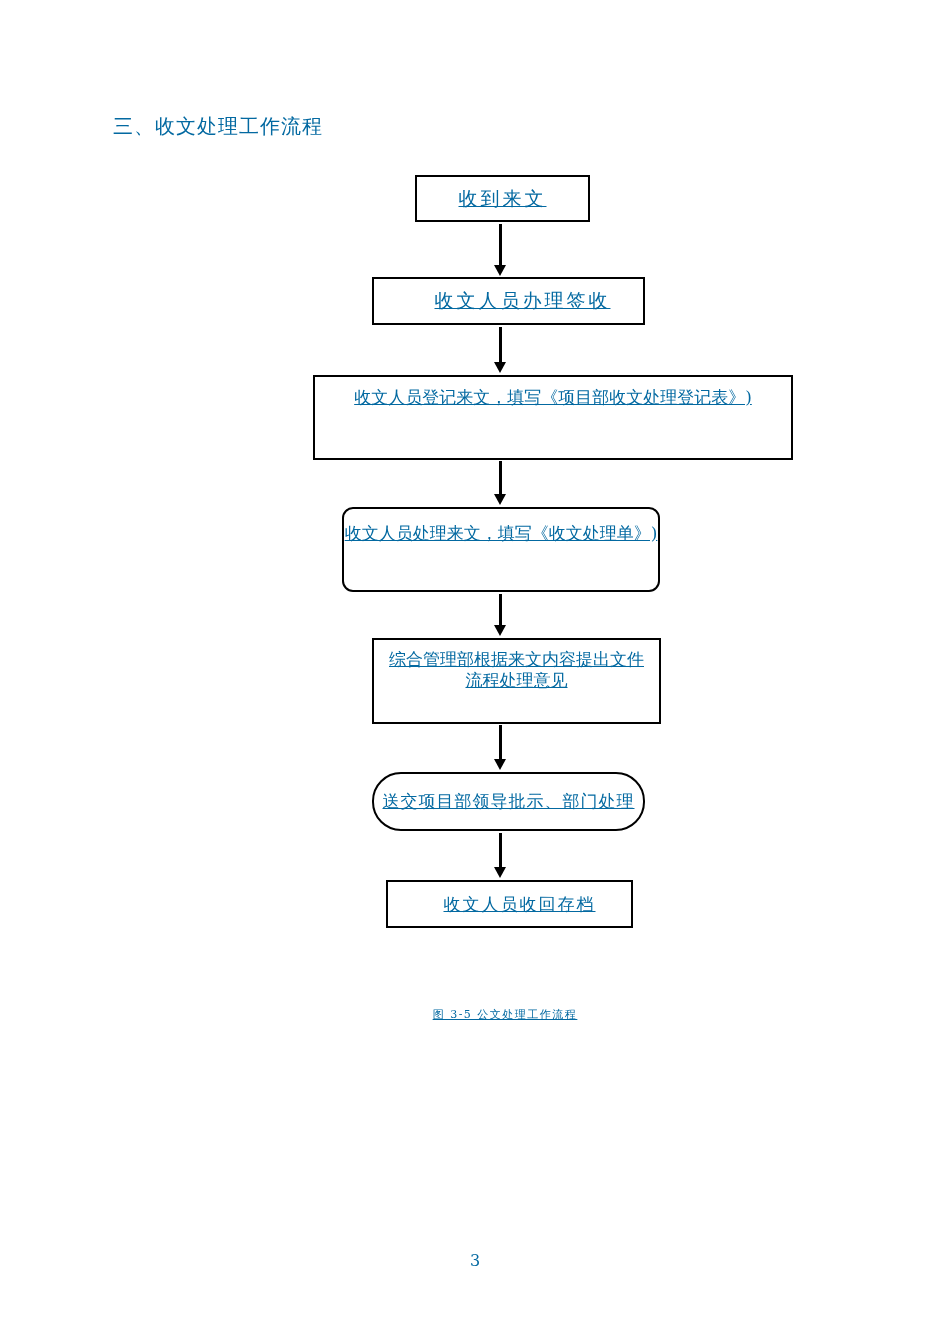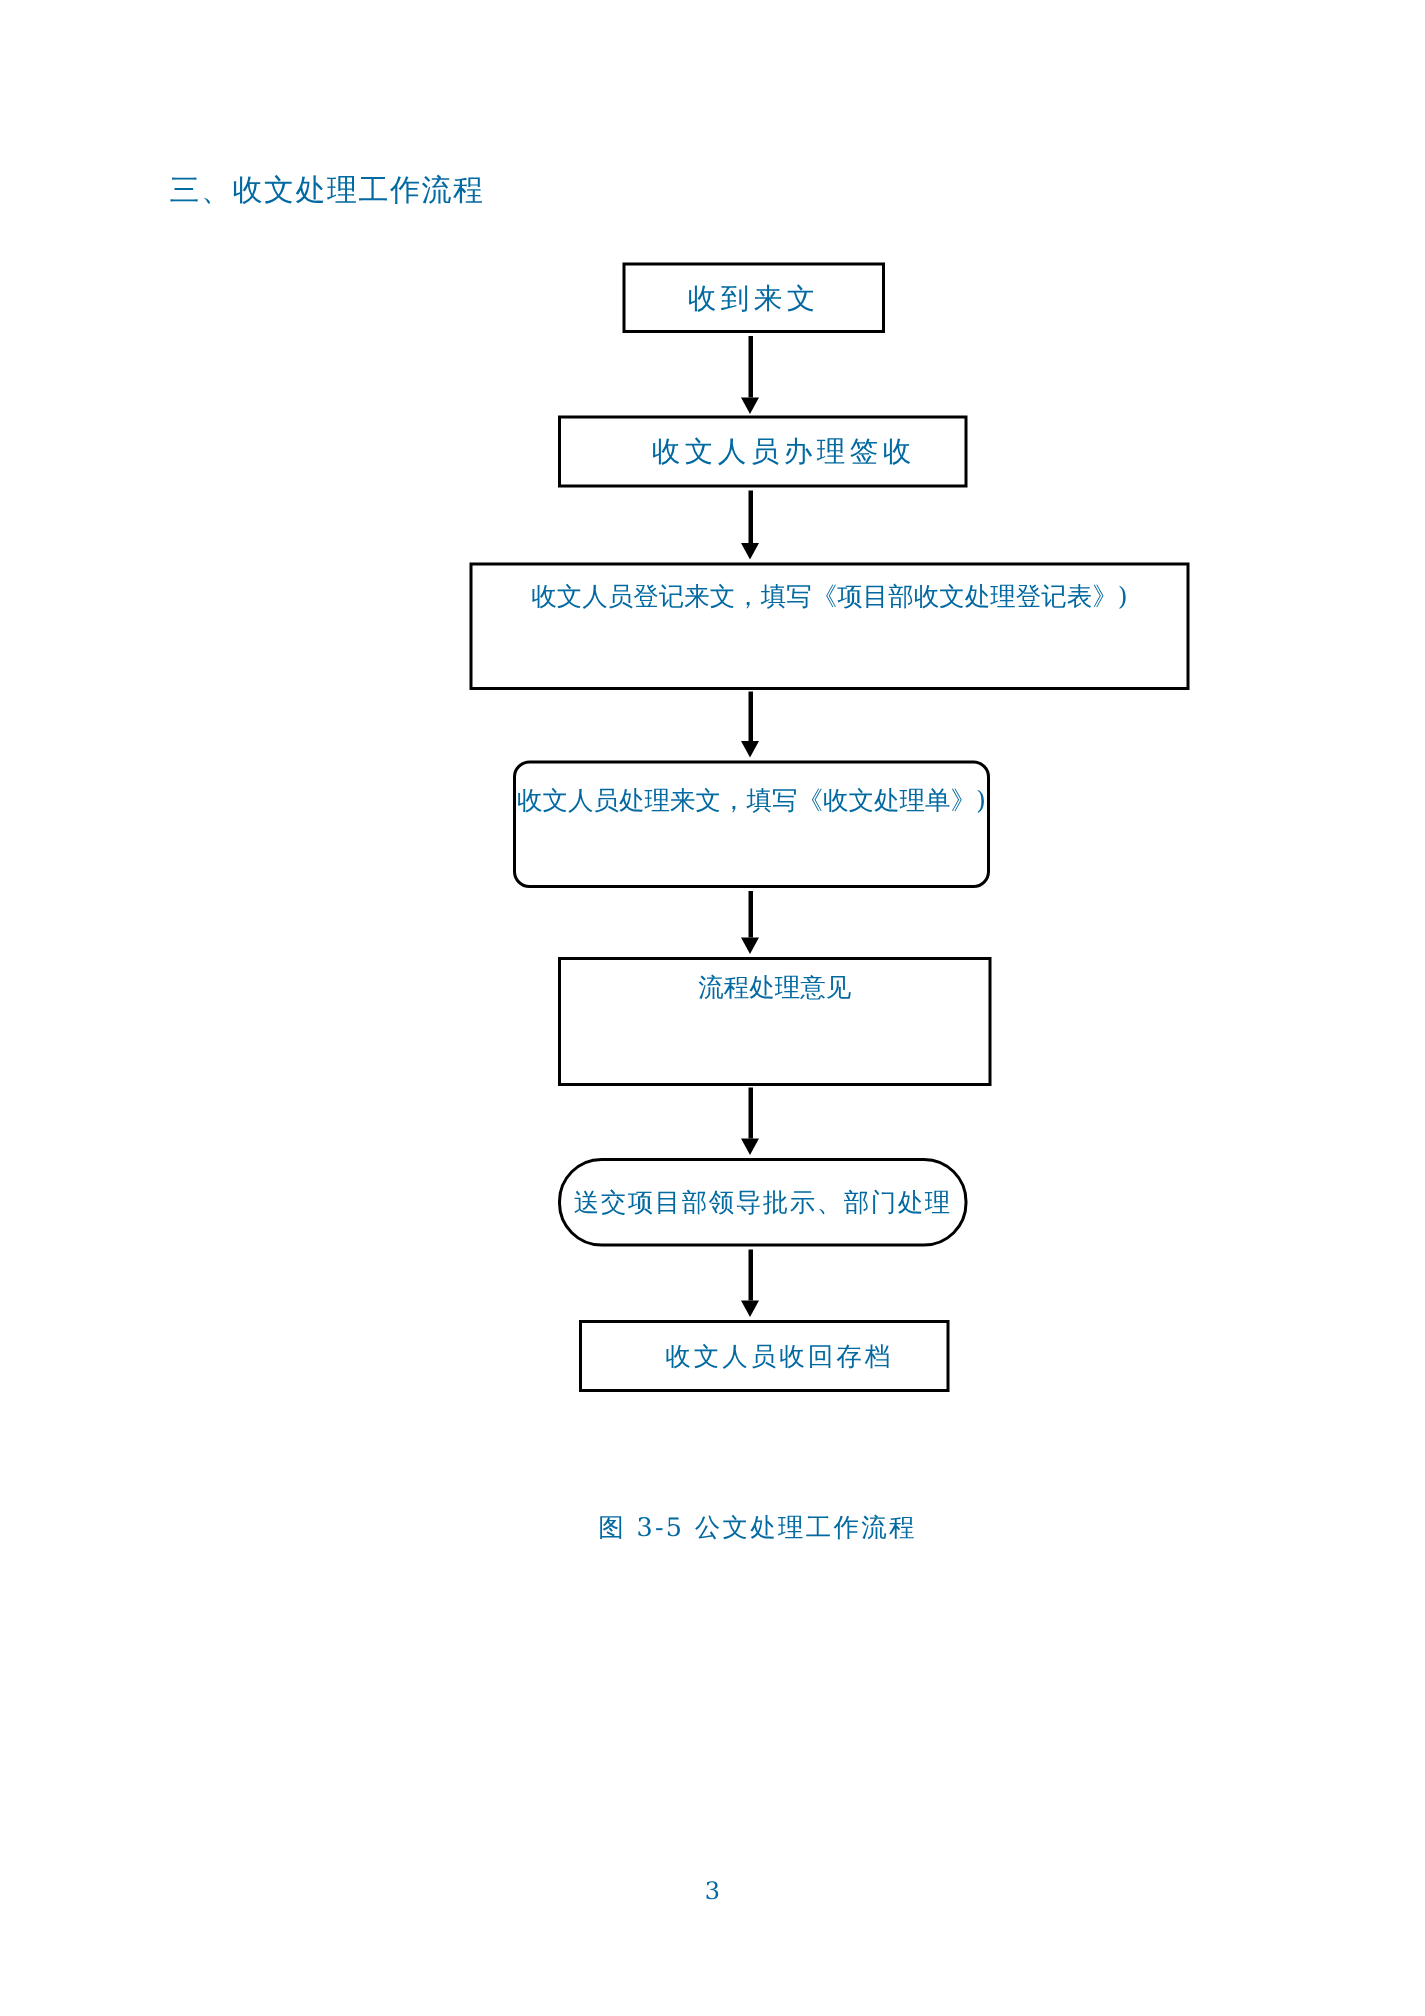--- a/index.html
+++ b/index.html
@@ -26,20 +26,21 @@
   }
   .flow-box {
     position: absolute;
     box-sizing: border-box;
     border: 2px solid #000000;
     background: #ffffff;
     display: flex;
     justify-content: center;
     text-align: center;
     white-space: nowrap;
+    text-decoration: underline;
   }
   .v-center { align-items: center; }
   .v-top    { align-items: flex-start; }
   .fs-big   { font-size: 19px; letter-spacing: 3px; }
   .fs-body  { font-size: 17px; }
   .ls-1     { letter-spacing: 1px; }
   .ls-2     { letter-spacing: 2px; }
   .two-line { line-height: 21px; }
   .two-line span { display: block; white-space: nowrap; }
   .arrow {
@@ -62,23 +63,24 @@
     height: 0;
     border-left: 6px solid transparent;
     border-right: 6px solid transparent;
     border-top: 11px solid #000000;
   }
   .caption {
     position: absolute;
     left: 505px;
     top: 1007px;
     transform: translateX(-50%);
-    font-size: 17px;
+    font-size: 11px;
     letter-spacing: 1.5px;
     white-space: nowrap;
+    text-decoration: underline;
   }
   .page-number {
     position: absolute;
     left: 0;
     top: 1251px;
     width: 100%;
     text-align: center;
     font-size: 16px;
   }
 </style>
@@ -114,20 +116,21 @@
 
     <div class="flow-box v-top fs-body" style="left:342px; top:507px; width:318px; height:85px; padding-top:13px;border-radius:11px;">收文人员处理来文，填写《收文处理单》)</div>
 
     <div class="arrow" style="left:494px; top:594px; height:42px;">
       <div class="arrow-line"></div>
         <div class="arrow-head"></div>
     </div>
 
     <div class="flow-box v-top fs-body two-line" style="left:372px; top:638px; width:289px; height:86px; padding-top:9px;">
       <div>
+        <span>综合管理部根据来文内容提出文件</span>
         <span>流程处理意见</span>
       </div>
     </div>
 
     <div class="arrow" style="left:494px; top:725px; height:45px;">
       <div class="arrow-line"></div>
         <div class="arrow-head"></div>
     </div>
 
     <div class="flow-box v-center fs-body ls-1" style="left:372px; top:772px; width:273px; height:59px;border-radius:29px;">送交项目部领导批示、部门处理</div>

